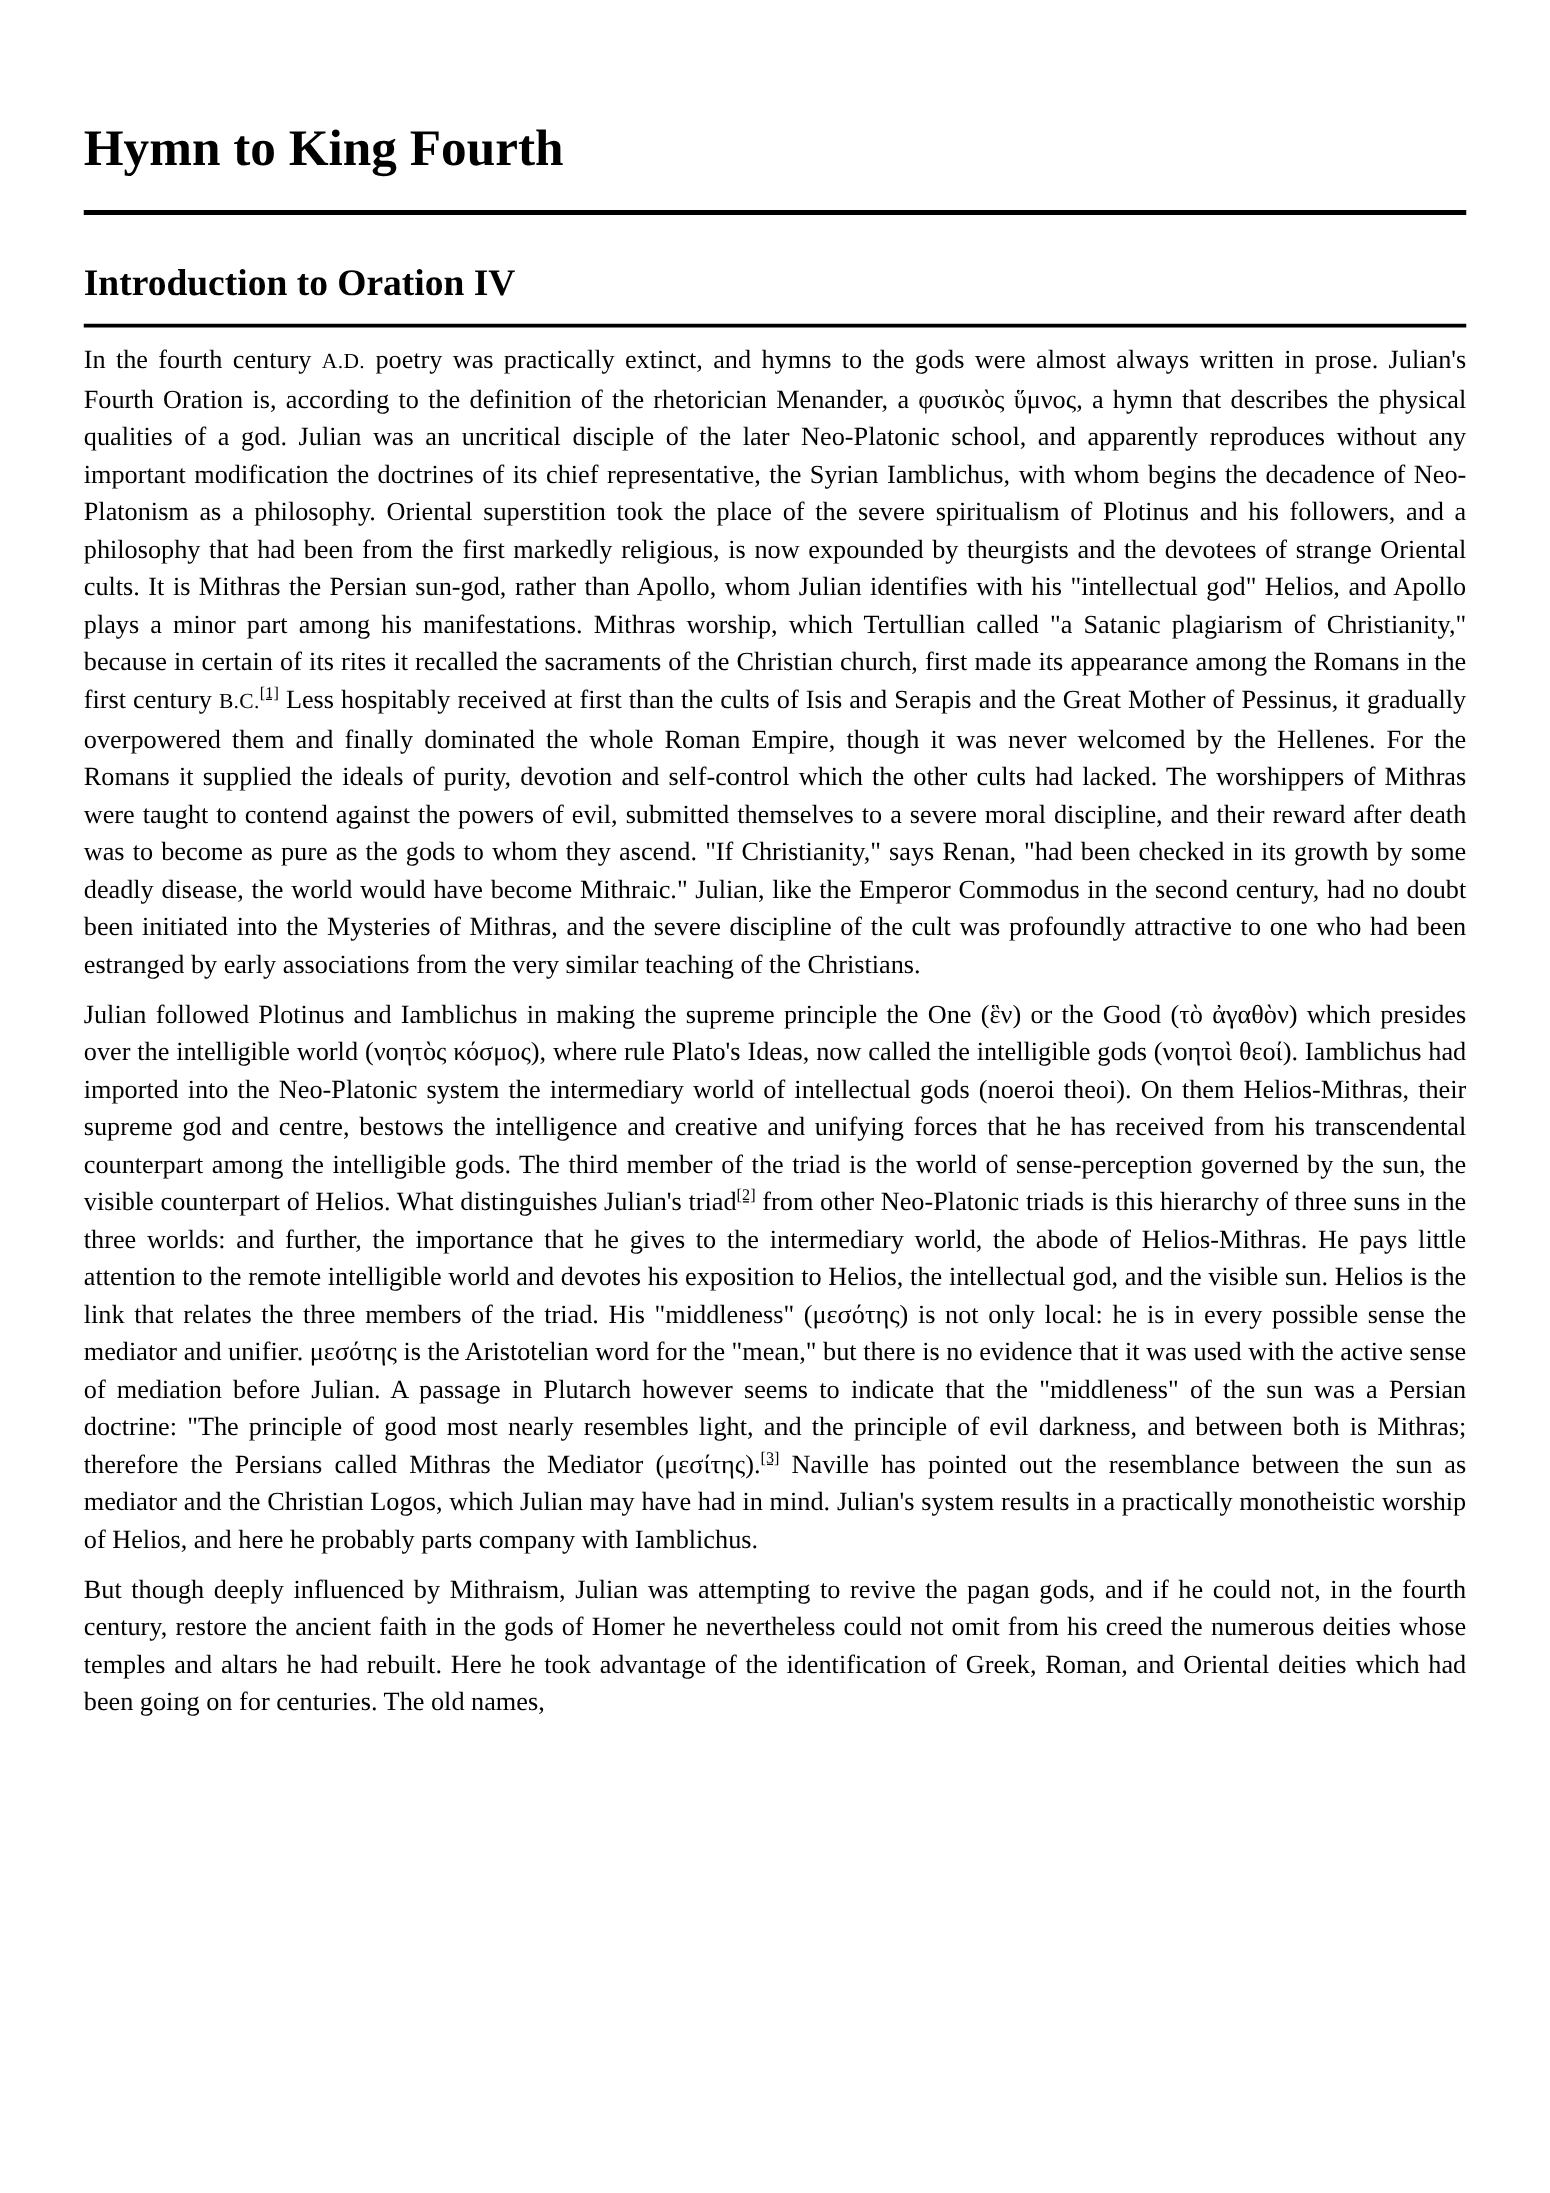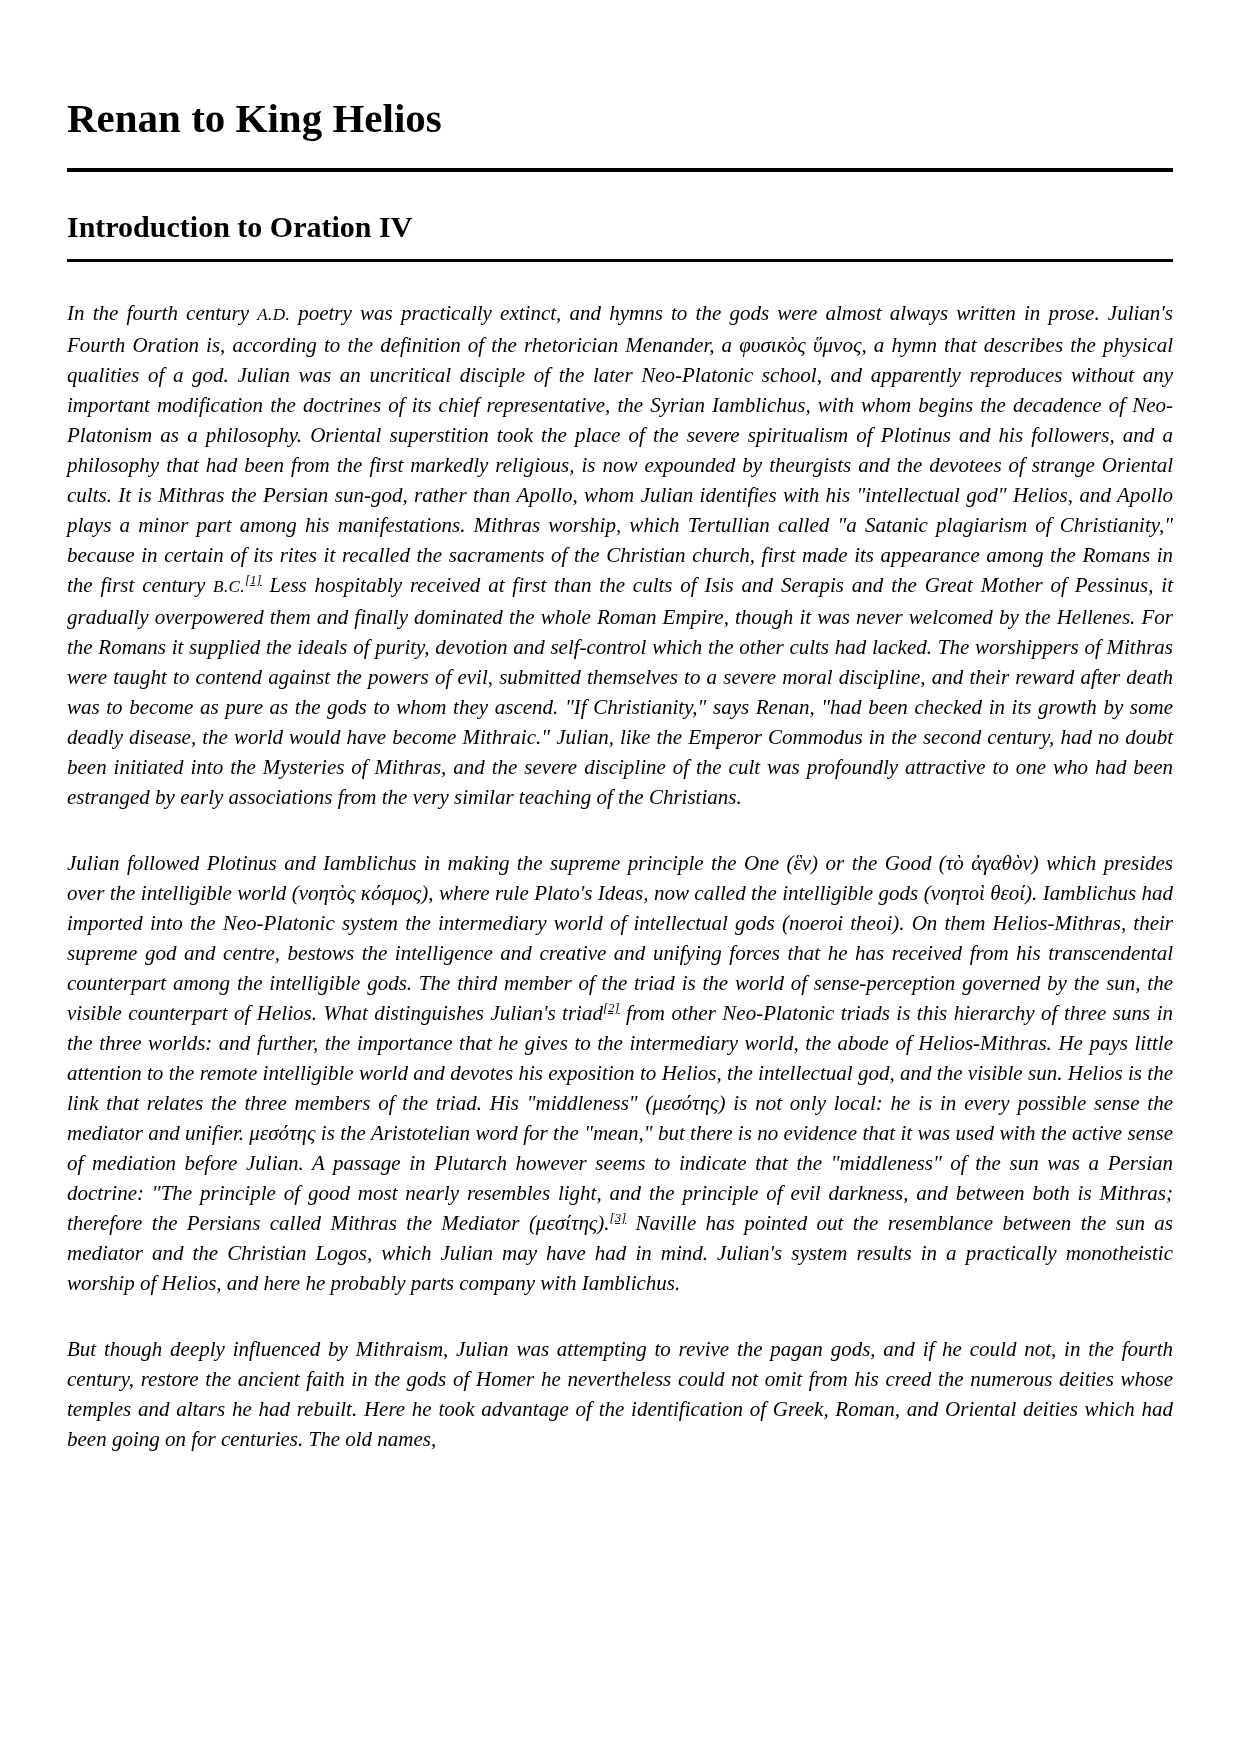--- a/index.html
+++ b/index.html
@@ -29,43 +29,42 @@
     font-size: 30px;
     line-height: 1.15;
     font-weight: bold;
     margin: 38px 0 0 0;
     padding-bottom: 14px;
     border-bottom: 3px solid #000;
   }
   .article p {
     font-size: 21px;
     line-height: 30px;
-    margin: 36px 0;
+    margin: 10px 0;
     text-align: justify;
-    font-style: italic;
   }
   .sc {
     font-size: 0.82em;
     letter-spacing: 0.3px;
   }
   sup.ref {
     font-size: 13px;
     line-height: 0;
     vertical-align: super;
   }
   sup.ref a {
     color: #000;
     text-decoration: underline;
   }
 </style>
 </head>
 <body>
 
 <div class="page">
-  <h1 class="doc-title">Renan to King Helios</h1>
+  <h1 class="doc-title">Hymn to King Fourth</h1>
 
   <h2 class="section-title">Introduction to Oration IV</h2>
 
   <div class="article">
       <p><span class="">In the fourth century </span><span class="sc">A.D.</span><span class=""> poetry was practically extinct, and hymns to the gods were almost always written in prose. Julian's Fourth Oration is, according to the definition of the rhetorician Menander, a φυσικὸς ὕμνος, a hymn that describes the physical qualities of a god. Julian was an uncritical disciple of the later Neo-Platonic school, and apparently reproduces without any important modification the doctrines of its chief representative, the Syrian Iamblichus, with whom begins the decadence of Neo-Platonism as a philosophy. Oriental superstition took the place of the severe spiritualism of Plotinus and his followers, and a philosophy that had been from the first markedly religious, is now expounded by theurgists and the devotees of strange Oriental cults. It is Mithras the Persian sun-god, rather than Apollo, whom Julian identifies with his "intellectual god" Helios, and Apollo plays a minor part among his manifestations. Mithras worship, which Tertullian called "a Satanic plagiarism of Christianity," because in certain of its rites it recalled the sacraments of the Christian church, first made its appearance among the Romans in the first century </span><span class="sc">B.C.</span><sup class="ref"><a href="#">[1]</a></sup><span class=""> Less hospitably received at first than the cults of Isis and Serapis and the Great Mother of Pessinus, it gradually overpowered them and finally dominated the whole Roman Empire, though it was never welcomed by the Hellenes. For the Romans it supplied the ideals of purity, devotion and self-control which the other cults had lacked. The worshippers of Mithras were taught to contend against the powers of evil, submitted themselves to a severe moral discipline, and their reward after death was to become as pure as the gods to whom they ascend. "If Christianity," says Renan, "had been checked in its growth by some deadly disease, the world would have become Mithraic." Julian, like the Emperor Commodus in the second century, had no doubt been initiated into the Mysteries of Mithras, and the severe discipline of the cult was profoundly attractive to one who had been estranged by early associations from the very similar teaching of the Christians.</span></p>
       <p><span class="">Julian followed Plotinus and Iamblichus in making the supreme principle the One (ἓν) or the Good (τὸ ἀγαθὸν) which presides over the intelligible world (νοητὸς κόσμος), where rule Plato's Ideas, now called the intelligible gods (νοητοὶ θεοί). Iamblichus had imported into the Neo-Platonic system the intermediary world of intellectual gods (noeroi theoi). On them Helios-Mithras, their supreme god and centre, bestows the intelligence and creative and unifying forces that he has received from his transcendental counterpart among the intelligible gods. The third member of the triad is the world of sense-perception governed by the sun, the visible counterpart of Helios. What distinguishes Julian's triad</span><sup class="ref"><a href="#">[2]</a></sup><span class=""> from other Neo-Platonic triads is this hierarchy of three suns in the three worlds: and further, the importance that he gives to the intermediary world, the abode of Helios-Mithras. He pays little attention to the remote intelligible world and devotes his exposition to Helios, the intellectual god, and the visible sun. Helios is the link that relates the three members of the triad. His "middleness" (μεσότης) is not only local: he is in every possible sense the mediator and unifier. μεσότης is the Aristotelian word for the "mean," but there is no evidence that it was used with the active sense of mediation before Julian. A passage in Plutarch however seems to indicate that the "middleness" of the sun was a Persian doctrine: "The principle of good most nearly resembles light, and the principle of evil darkness, and between both is Mithras; therefore the Persians called Mithras the Mediator (μεσίτης).</span><sup class="ref"><a href="#">[3]</a></sup><span class=""> Naville has pointed out the resemblance between the sun as mediator and the Christian Logos, which Julian may have had in mind. Julian's system results in a practically monotheistic worship of Helios, and here he probably parts company with Iamblichus.</span></p>
       <p><span class="">But though deeply influenced by Mithraism, Julian was attempting to revive the pagan gods, and if he could not, in the fourth century, restore the ancient faith in the gods of Homer he nevertheless could not omit from his creed the numerous deities whose temples and altars he had rebuilt. Here he took advantage of the identification of Greek, Roman, and Oriental deities which had been going on for centuries. The old names,</span></p>
     </div>
 </div>
 

